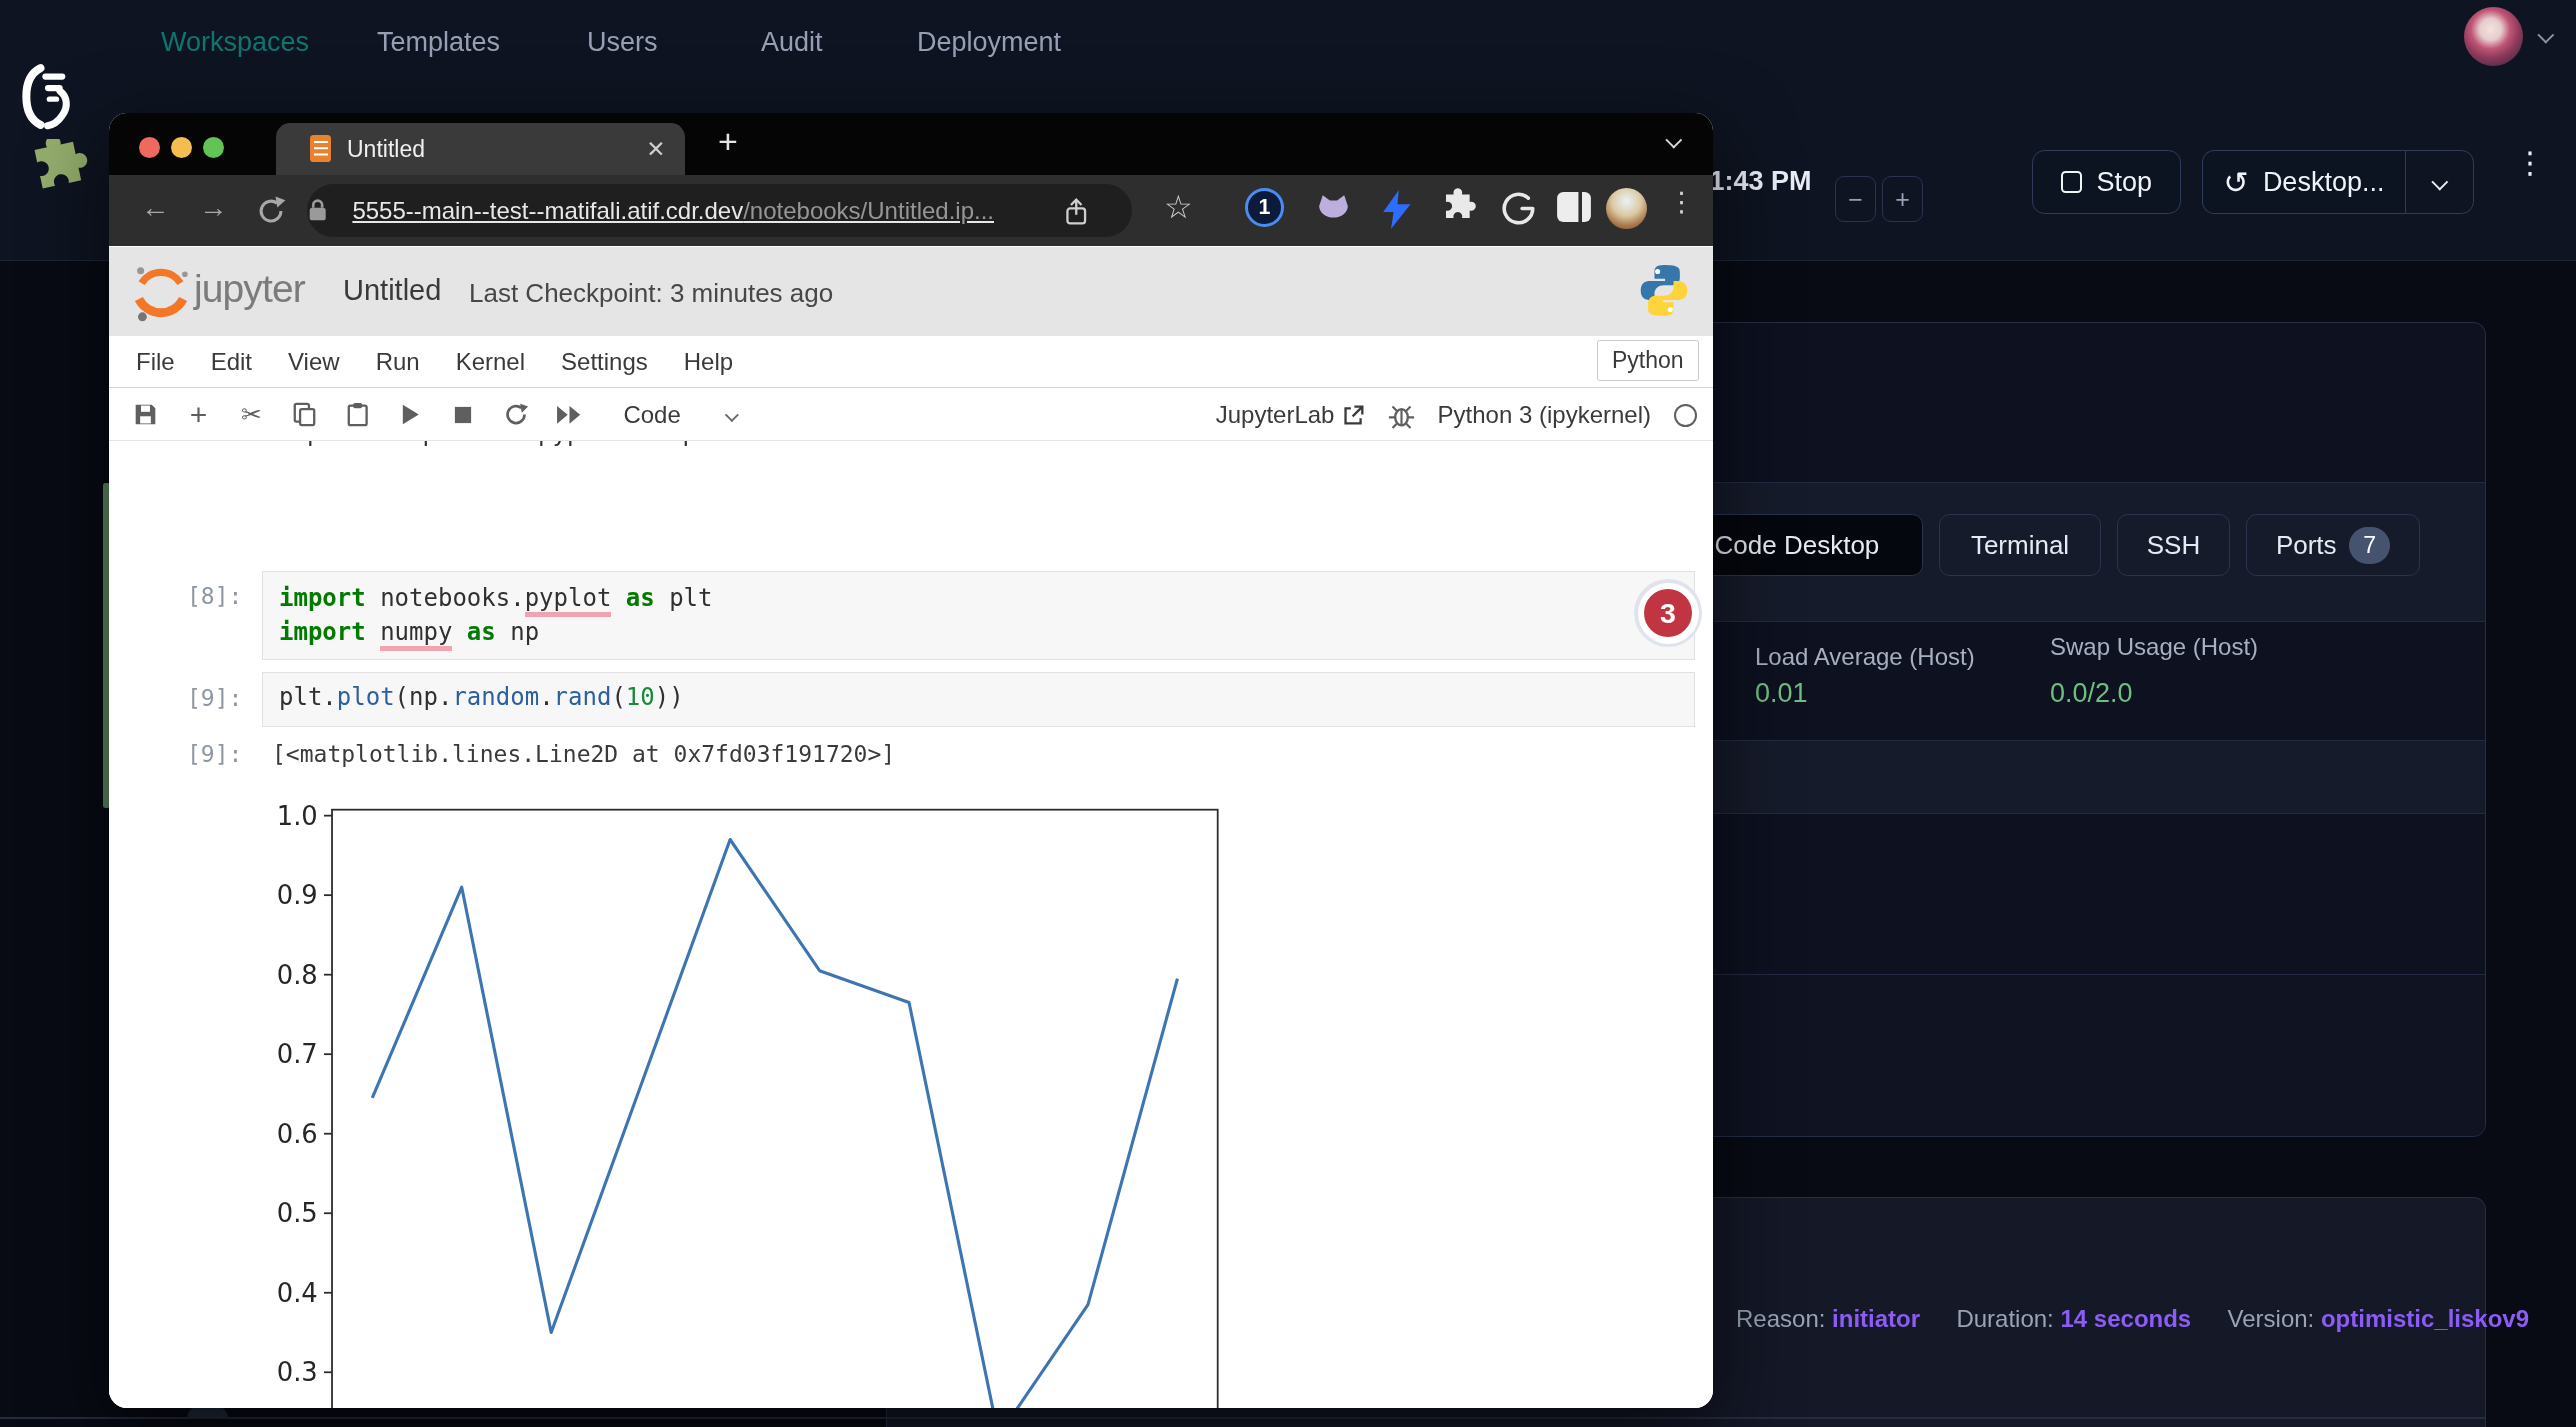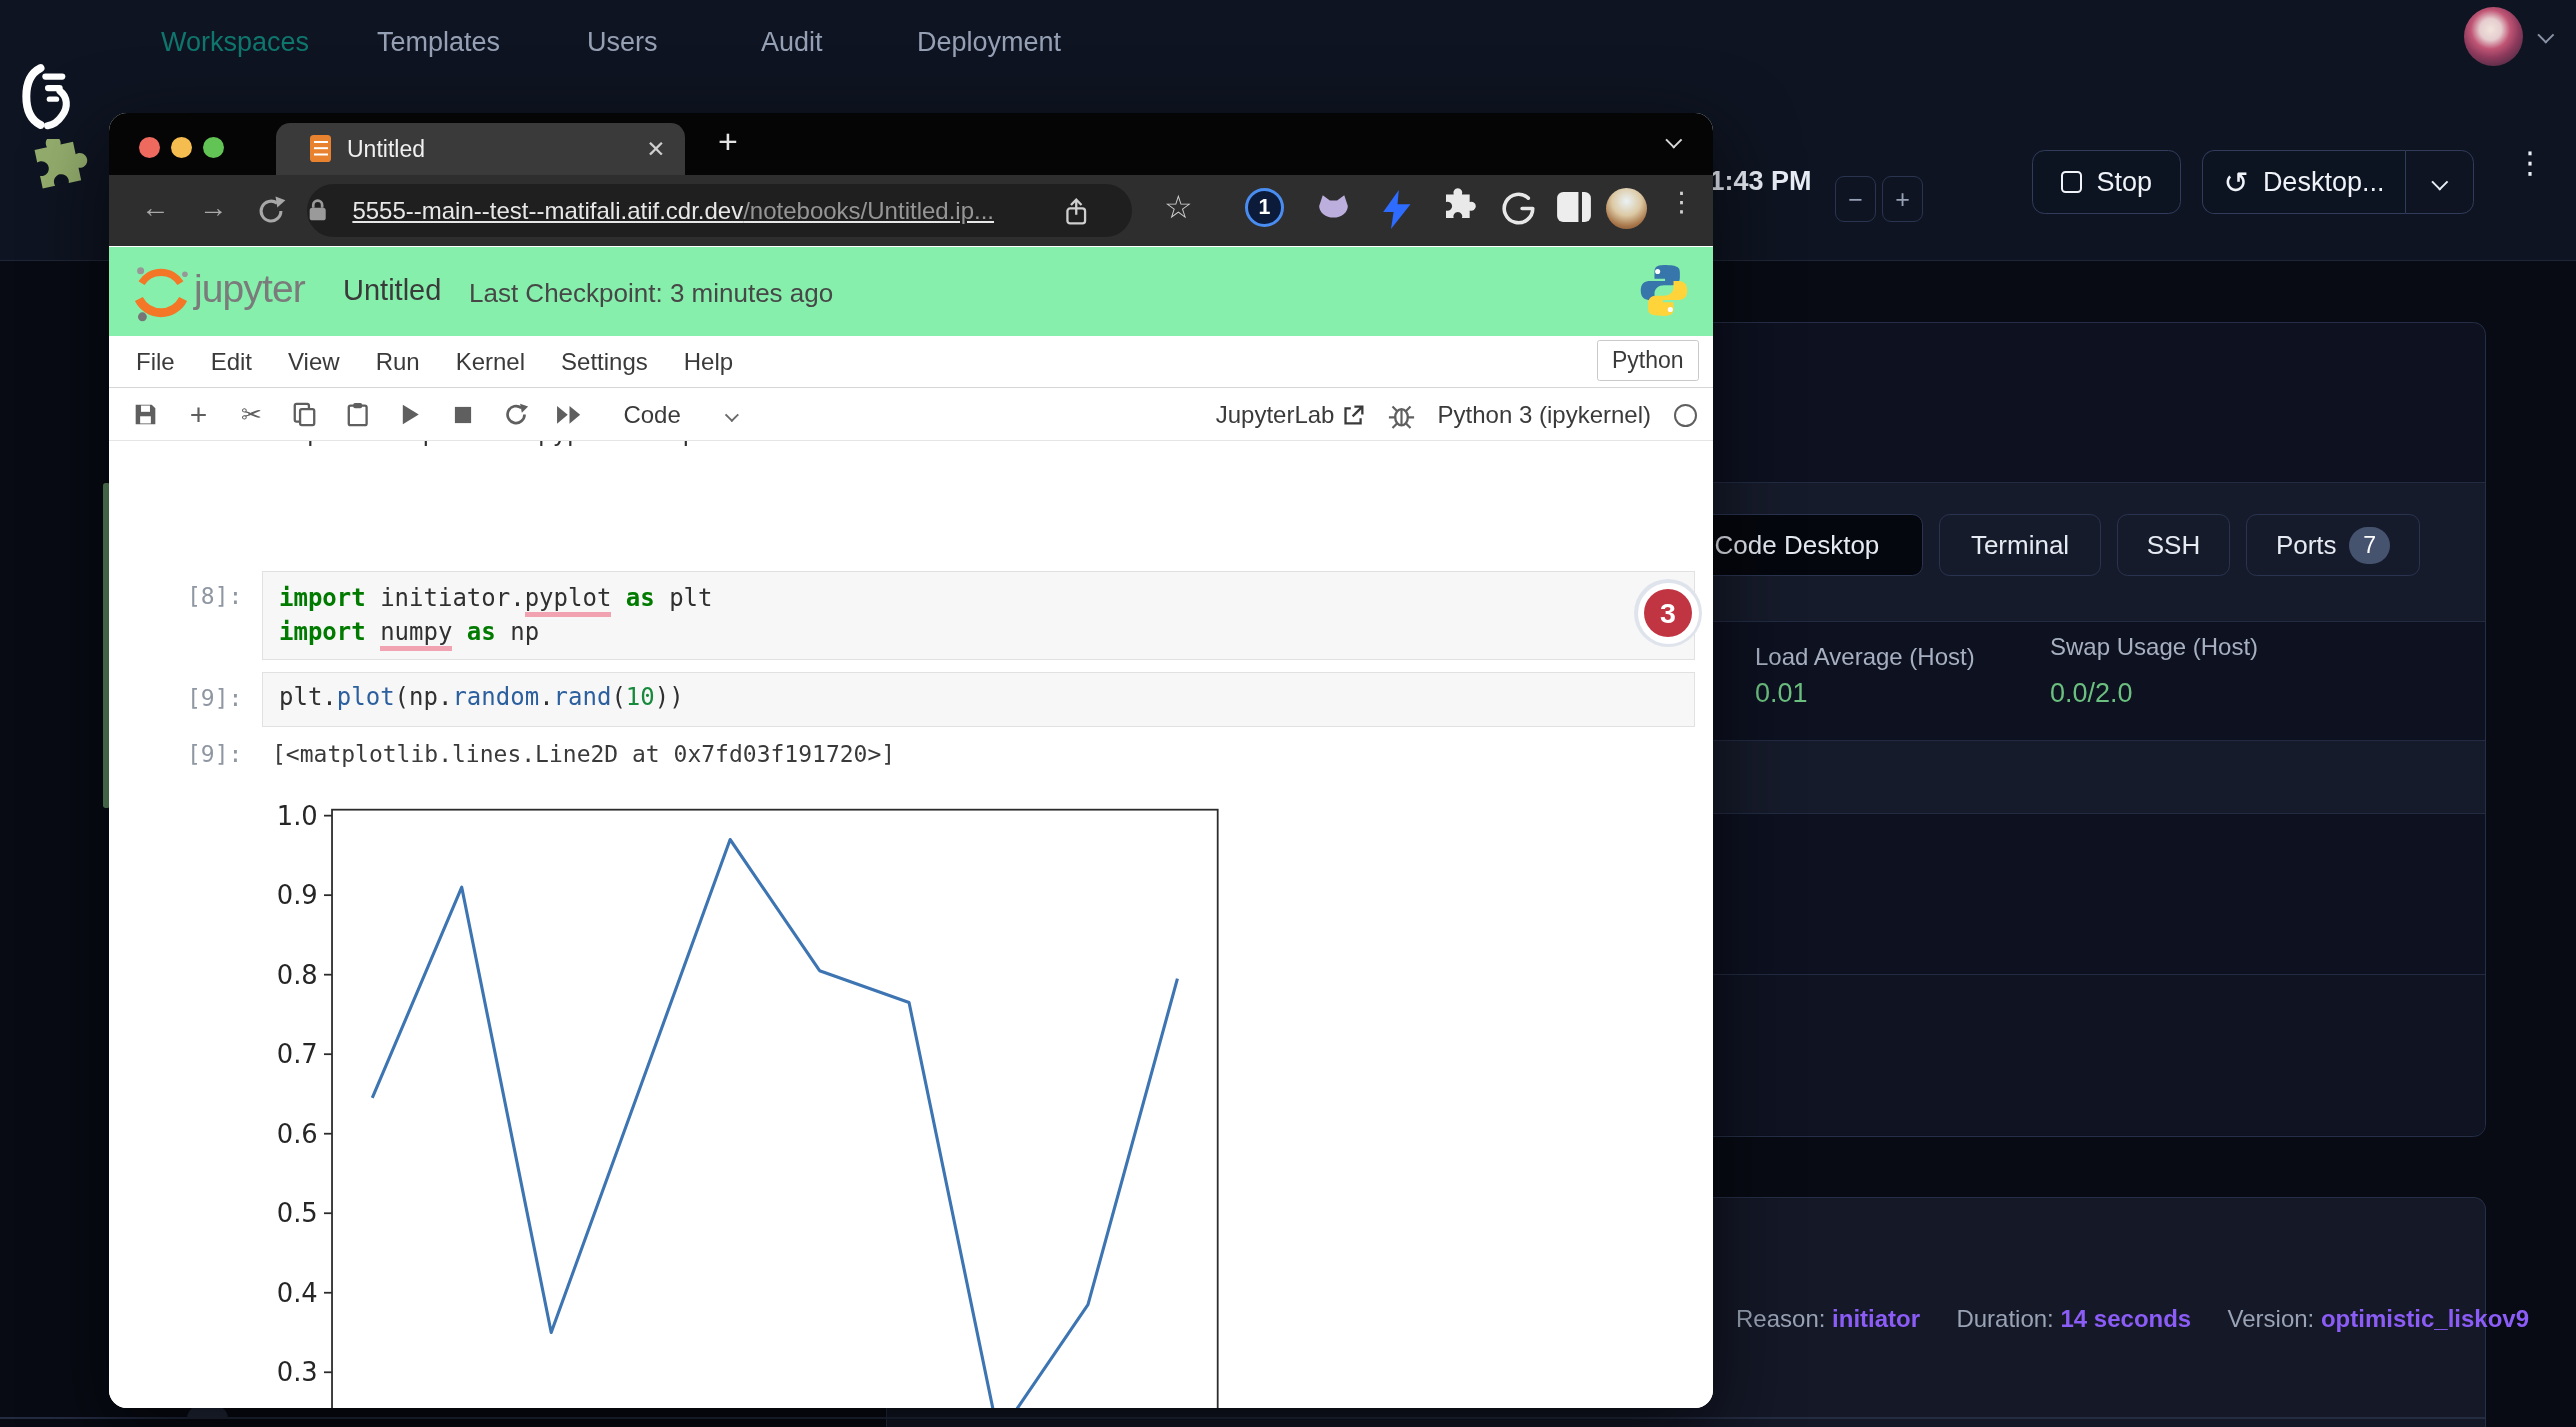--- a/index.html
+++ b/index.html
@@ -85,21 +85,21 @@
   #url-pill { position:absolute; left:198px; top:9px; width:825px; height:53px; background:#1f1f1f;
               border-radius:27px; display:flex; align-items:center; }
   #url-text { font-size:24px; color:#e8e8e8; margin-left:24px; white-space:nowrap;text-decoration:underline; }
   #url-text .path { color:#969696; }
   .ext-ic { position:absolute; top:12.5px; }
   #browser-avatar { width:41px; height:41px; border-radius:50%;
     background:radial-gradient(circle at 50% 32%, #eaf2f6 0%, #dcc9a4 42%, #a8764a 72%, #6c4a30 100%); }
   #browser-kebab { font-size:27px; color:#d0d0d0; line-height:18px; text-align:center; }
 
   
-  #jupyter-header { position:absolute; left:0; top:134px; width:100%; height:114px; background:#86efac;
+  #jupyter-header { position:absolute; left:0; top:134px; width:100%; height:114px; background:#e5e5e5;
                     border-bottom:1.8px solid #e7e7e7; }
   #jupyter-brand-text { position:absolute; left:85px; top:19.6px; font-size:39px; color:#7b7b7c; letter-spacing:-0.9px; }
   #nb-title { position:absolute; left:234px; top:27px; font-size:29px; color:#3a3a3a; }
   #nb-checkpoint { position:absolute; left:360px; top:31px; font-size:26px; color:#474747; }
 
   #menu-bar { position:absolute; left:0; top:223px; width:100%; height:52px; background:#fff;
               border-bottom:1.8px solid #d6d6d6; display:flex; align-items:center; gap:36px; padding-left:27px; }
   .menu-item { font-size:24px; color:#3a3a3a; }
   #trusted-button { position:absolute; right:14.2px; top:3.6px; height:41px; padding:0 14.2px;
       border:1.8px solid #c9c9c9; border-radius:2.7px; font-size:23px; color:#3a3a3a;
@@ -379,21 +379,21 @@
     </div>
 
     <div id="nb-content">
       <div id="clipped-line">
         <div class="mono"><span class="nm">import matplotlib.pyplot as plt</span></div>
       </div>
 
       <div class="prompt mono" style="top:142px">[8]:</div>
       <div class="cell-box" style="top:130px;height:89px">
         <div class="code-area">
-          <div class="code-line mono"><span class="kw">import</span><span class="nm"> initiator.</span><span class="nm sp">pyplot</span><span class="nm"> </span><span class="kw">as</span><span class="nm"> plt</span></div>
+          <div class="code-line mono"><span class="kw">import</span><span class="nm"> notebooks.</span><span class="nm sp">pyplot</span><span class="nm"> </span><span class="kw">as</span><span class="nm"> plt</span></div>
           <div class="code-line mono"><span class="kw">import</span><span class="nm"> </span><span class="nm sp">numpy</span><span class="nm"> </span><span class="kw">as</span><span class="nm"> np</span></div>
         </div>
       </div>
       <div id="exec-badge">
         <div class="ring">
           <div class="core">3</div>
         </div>
       </div>
 
       <div class="prompt mono" style="top:244px">[9]:</div>

